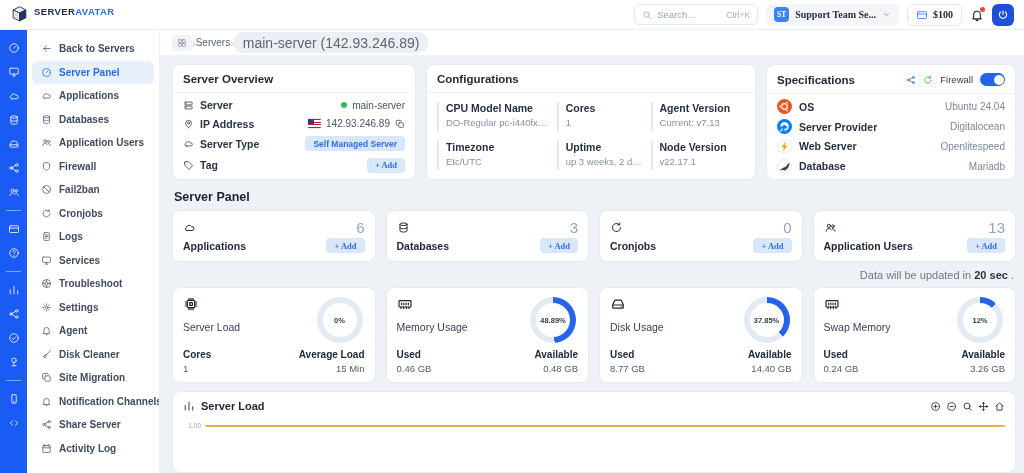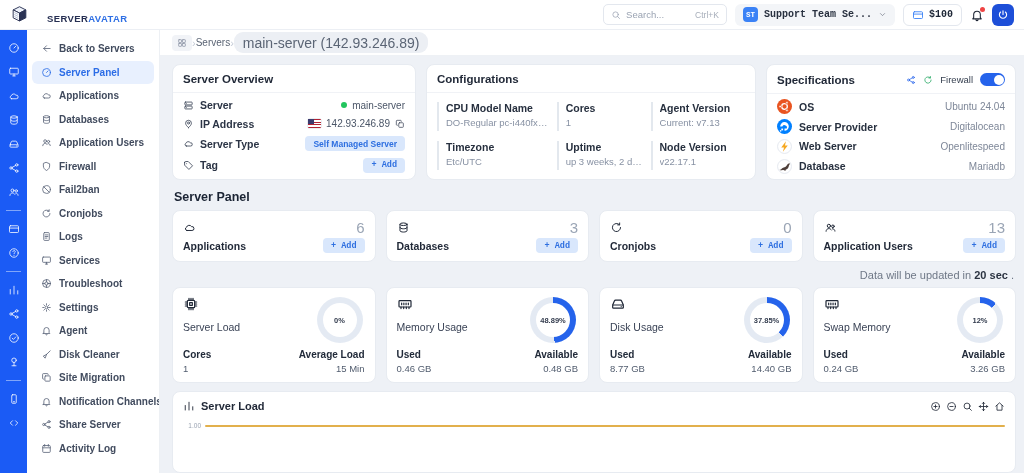--- a/index.html
+++ b/index.html
@@ -2,25 +2,25 @@
 <html><head>
 <meta charset="utf-8">
 <style>
   *{box-sizing:border-box;margin:0;padding:0}
   html,body{width:1024px;height:473px;overflow:hidden}
   body{font-family:"Liberation Sans",sans-serif;background:#eef1f6;color:#1f2736;font-size:11px}
   .app{width:1024px;height:473px;display:flex;flex-direction:column}
   svg.ic{width:12px;height:12px;stroke:currentColor;fill:none;stroke-width:1.8;stroke-linecap:round;stroke-linejoin:round;flex:none}
   svg.ic.sm{width:10px;height:10px}
   svg.ic.big{width:16px;height:16px}
-  button{background:none;border:none;font-family:Liberation Mono, monospace;cursor:pointer;color:inherit}
+  button{background:none;border:none;font-family:Liberation Serif, serif;cursor:pointer;color:inherit}
 
   
   .topbar{height:30px;background:#fff;display:flex;align-items:center;padding:0 10px;border-bottom:1px solid #eceff4;flex:none}
-  .logo{display:flex;align-items:flex-end;gap:18px;cursor:pointer}
+  .logo{display:flex;align-items:flex-start;gap:5px;cursor:pointer}
   .logo-t1{font-size:9.5px;font-weight:bold;letter-spacing:.4px;color:#262f52}
   .logo-t2{font-size:9.5px;font-weight:bold;letter-spacing:.4px;color:#2e6fe4}
   .top-right{margin-left:auto;display:flex;align-items:center;gap:8px}
   .search{display:flex;align-items:center;gap:5px;border:1px solid #e3e7ee;border-radius:5px;height:21px;padding:0 7px;color:#9aa3b2;background:#fff}
   .search input{border:none;outline:none;width:64px;font-size:9.5px;font-family:inherit;color:#374151}
   .search input::placeholder{color:#9aa3b2}
   .search kbd{font-family:inherit;font-size:8.5px;color:#a7aeba}
   .team{display:flex;align-items:center;gap:6px;background:#f3f5f8;border-radius:6px;height:22px;padding:0 8px}
   .avatar{width:15px;height:15px;border-radius:4px;background:#3b82f6;color:#fff;font-size:7.5px;font-weight:bold;display:flex;align-items:center;justify-content:center}
   .team-label{font-size:10px;color:#28303f;font-weight:600}

